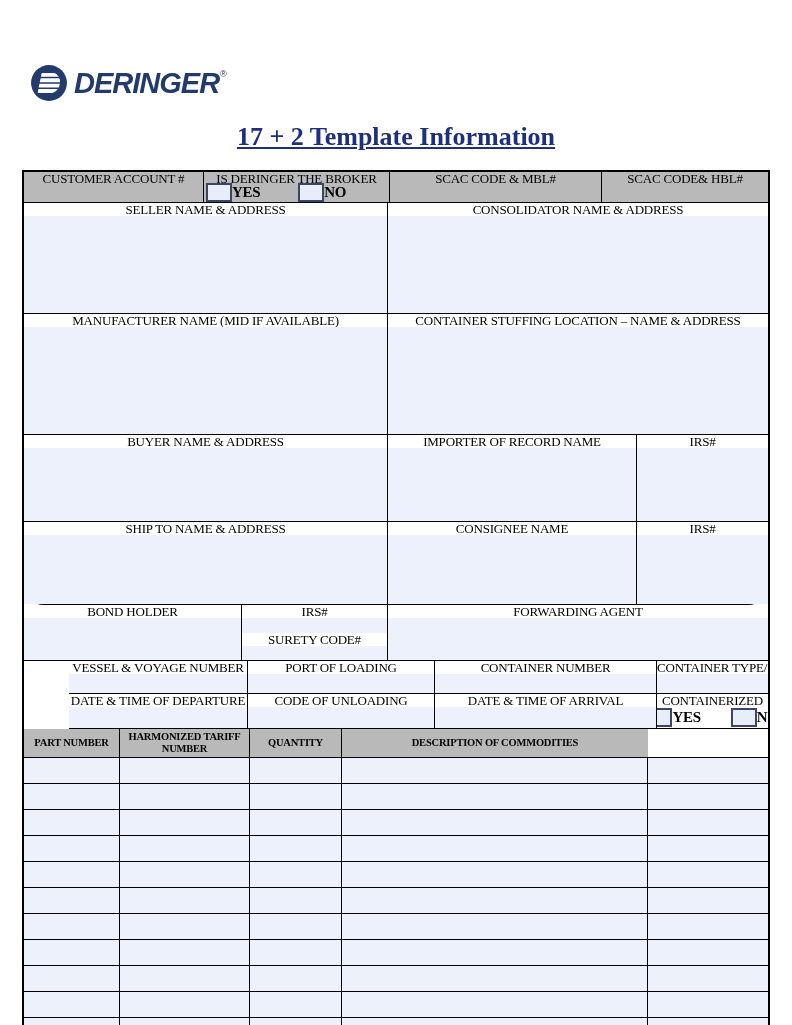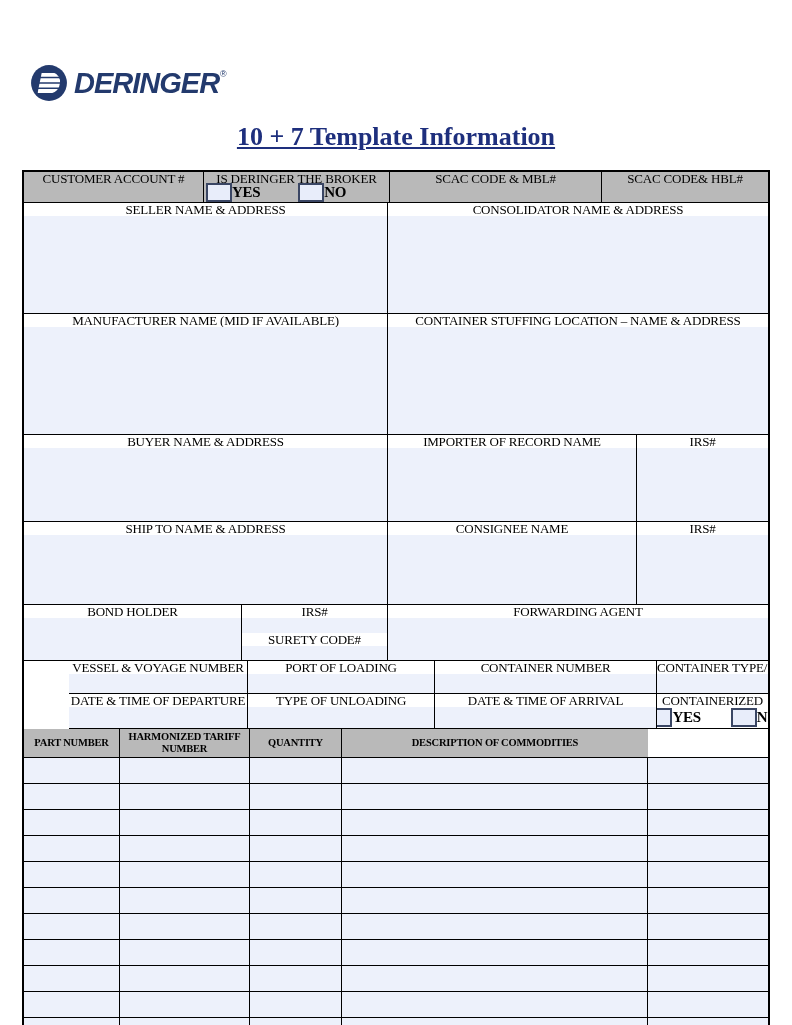--- a/index.html
+++ b/index.html
@@ -21,21 +21,21 @@
   .cols-r1{grid-template-columns:180px 186px 212px 1fr;}
   .cols-half{grid-template-columns:364px 1fr;}
   .cols-buyer{grid-template-columns:364px 249px 1fr;}
   .cols-bond{grid-template-columns:218px 146px 1fr;}
   .cols-v{grid-template-columns:179px 187px 222px 1fr;margin-left:45px;}
   .cols-c{grid-template-columns:96px 130px 92px 306px 1fr;}
   .r1{height:30px;}
   .r-seller{height:110px;}
   .r-manu{height:120px;}
   .r-buyer{height:86px;}
-  .r-ship{height:82px;}
+  .r-ship{height:82px;border-radius:20px;}
   .r-bond{height:55px;}
   .r-vessel{height:32px;}
   .r-date{height:34px;}
   .thead{height:28px;}
   .trow{height:25px;}
   .cbrow{display:flex;align-items:center;height:21px;}
   .cb{display:inline-block;width:22px;height:15px;background:var(--checkbox-fill,#e8edfa);border:2px solid var(--checkbox-border,#3a4664);flex:none;}
   .cb-lbl{font-weight:bold;font-size:15px;line-height:19px;letter-spacing:-0.3px;}
   .gap38{margin-left:38px;}
   .gap30{margin-left:30px;}
@@ -61,21 +61,21 @@
         <g clip-path="url(#dclip)" fill="#ffffff" transform="skewX(-6) translate(2,0)">
           <rect x="5" y="8.5" width="26" height="3.6"></rect>
           <rect x="5" y="13.6" width="26" height="3.6"></rect>
           <rect x="5" y="18.7" width="26" height="3.6"></rect>
           <rect x="5" y="23.8" width="26" height="3.6"></rect>
         </g>
       </svg>
       <span class="logo-text">DERINGER</span>
       <span class="logo-mark">®</span>
     </div>
-    <h1 class="title">10 + 7 Template Information</h1>
+    <h1 class="title">17 + 2 Template Information</h1>
   </div>
 
   <div class="form">
 
     <div class="row cols-r1 r1">
       <div class="cell gray">
         <div class="lbl">CUSTOMER ACCOUNT #</div>
       </div>
       <div class="cell gray">
         <div class="lbl">IS DERINGER THE BROKER</div>
@@ -181,21 +181,21 @@
         <div class="fld"></div>
       </div>
     </div>
 
     <div class="row cols-v r-date">
       <div class="cell">
         <div class="lbl">DATE &amp; TIME OF DEPARTURE</div>
         <div class="fld"></div>
       </div>
       <div class="cell">
-        <div class="lbl">TYPE OF UNLOADING</div>
+        <div class="lbl">CODE OF UNLOADING</div>
         <div class="fld"></div>
       </div>
       <div class="cell">
         <div class="lbl">DATE &amp; TIME OF ARRIVAL</div>
         <div class="fld"></div>
       </div>
       <div class="cell">
         <div class="lbl">CONTAINERIZED</div>
         <div class="cbrow ctr">
           <span class="cb"></span>

